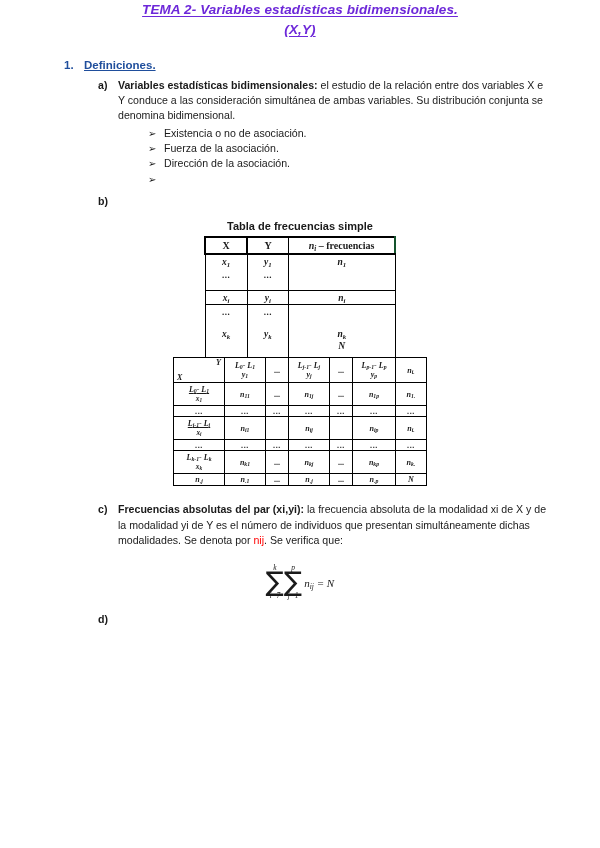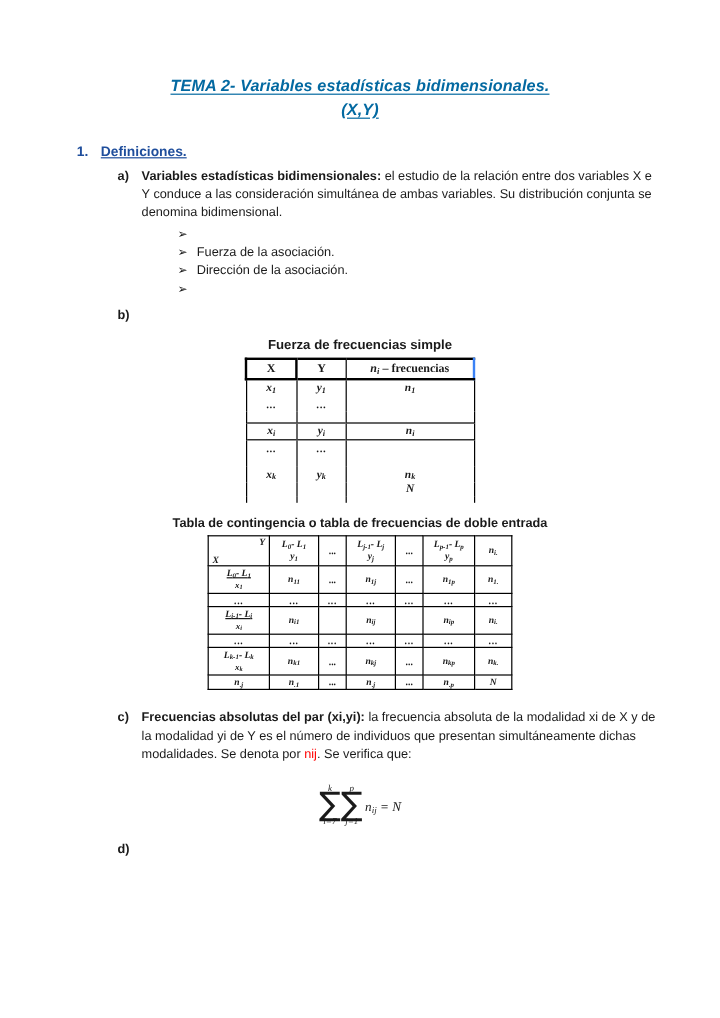--- a/index.html
+++ b/index.html
@@ -19,27 +19,26 @@
     width: 600px;
     height: 848px;
     box-sizing: border-box;
     padding: 0;
     position: relative;
   }
 
   
   .doc-title {
     text-align: center;
-    color: #0369a1;
+    color: #6d28d9;
     font-weight: bold;
     font-style: italic;
     font-size: 13.5px;
     line-height: 19px;
     margin: 0;
-    padding-top: 62px;
     letter-spacing: 0.1px;
   }
   .doc-title .line {
     display: inline-block;
     text-decoration: underline;
     text-underline-offset: 2px;
   }
   .doc-title .line2 { margin-top: 1px; }
 
   
@@ -123,21 +122,21 @@
     font-weight: bold;
   }
   .tbl-simple thead th {
     border-top: 2px solid #000;
     border-bottom: 2px solid #000;
     height: 15px;
     font-size: 10px;
   }
   .tbl-simple thead th:first-child,
   .tbl-simple thead th:nth-child(2) { border-left: 2px solid #000; }
-  .tbl-simple thead th:last-child { border-right: 2px solid #3b82f6; }
+  .tbl-simple thead th:last-child { border-right: 2px solid #14532d; }
   .tbl-simple .hrule td { border-top: 1px solid #000; }
   .tbl-simple .hrule-strong td { border-top: 1.4px solid #000; }
   .tbl-simple .dots td { font-size: 9px; letter-spacing: 0.5px; }
   .tbl-simple .spacer td { height: 9px; }
   .tbl-simple .lastrow td { height: 13px; }
   .tbl-simple .sum-row td { height: 12px; }
   .tbl-simple .tail td { border-bottom: none; height: 5px; }
   .col-x { width: 40px; }
   .col-y { width: 40px; }
   .col-n { width: 105px; }
@@ -232,20 +231,21 @@
       <span class="section-title">Definiciones.</span>
     </div>
 
     <div class="item">
       <span class="item-letter">a)</span>
       <div class="item-body">
         <b>Variables estadísticas bidimensionales:</b><span> el estudio de la relación entre dos variables X e Y conduce a las consideración simultánea de ambas variables. Su distribución conjunta se denomina bidimensional.</span>
         <ul class="bullets">
           <li>
             <span class="arrow">➢</span>
+            <span>Existencia o no de asociación.</span>
           </li>
           <li>
             <span class="arrow">➢</span>
             <span>Fuerza de la asociación.</span>
           </li>
           <li>
             <span class="arrow">➢</span>
             <span>Dirección de la asociación.</span>
           </li>
           <li>
@@ -253,21 +253,21 @@
           </li>
         </ul>
       </div>
     </div>
 
     <div class="item">
       <span class="item-letter">b)</span>
     </div>
   </div>
 
-  <div class="table-caption">Fuerza de frecuencias simple</div>
+  <div class="table-caption">Tabla de frecuencias simple</div>
   <div class="tbl-wrap">
     <table class="tbl-simple">
       <thead>
         <tr>
           <th class="col-x">X</th>
           <th class="col-y">Y</th>
           <th class="col-n"><em class="v">n</em><span class="sub">i</span><span> – frecuencias</span></th>
         </tr>
       </thead>
       <tbody>
@@ -313,21 +313,20 @@
         </tr>
         <tr class="tail">
           <td></td>
             <td></td>
             <td></td>
         </tr>
       </tbody>
     </table>
   </div>
 
-  <div class="table-caption caption-wide">Tabla de contingencia o tabla de frecuencias de doble entrada</div>
   <div class="tbl-wrap">
     <table class="tbl-cont">
       <tbody>
 
         <tr>
           <td class="c0 corner">
             <span class="yv">Y</span>
             <span class="xv">X</span>
           </td>
           <td class="c1 hdr-2line">

